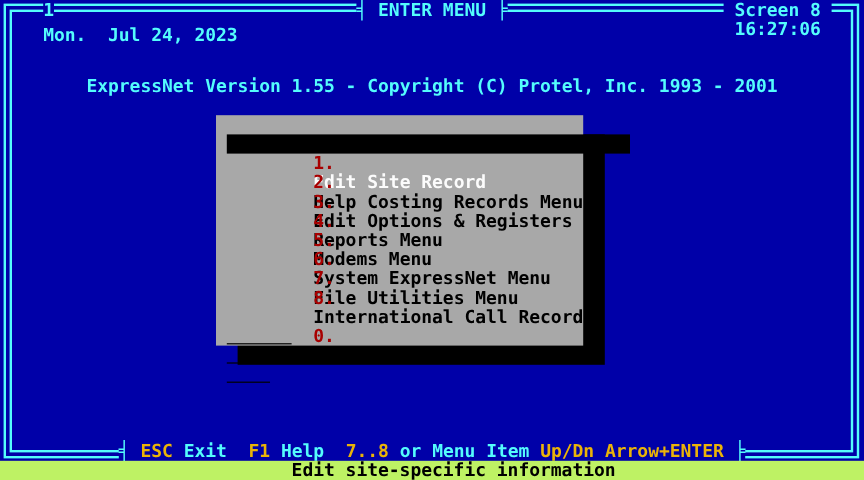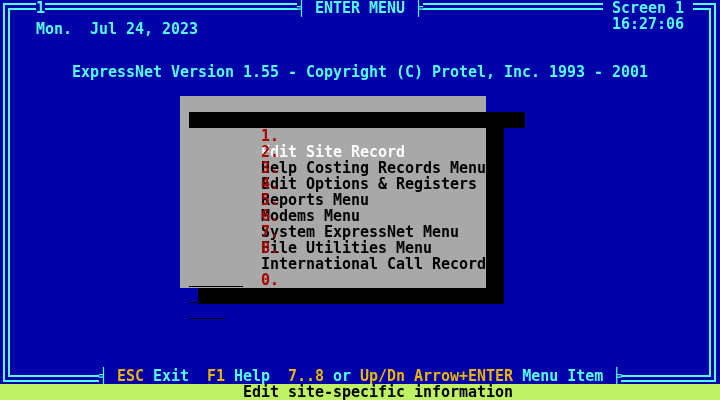--- a/index.html
+++ b/index.html
@@ -53,21 +53,21 @@
   <div class="frame"></div>
 
   <span class="abs t cyan mask" style="left:36px;top:0;width:9px;text-align:center;">1</span>
 
   <div class="abs mask hline" style="left:297px;top:0;">
     <span class="t cyan g9">╡</span>
     <span class="t cyan g9">ENTER MENU</span>
     <span class="t cyan">╞</span>
   </div>
 
-  <span class="abs t cyan mask" style="left:603px;top:0;padding:0 9px;">Screen 1</span>
+  <span class="abs t cyan mask" style="left:603px;top:0;padding:0 9px;">Screen 8</span>
 
   <span class="abs t cyan" style="left:36px;top:21px;">Mon.  Jul 24, 2023</span>
   <span class="abs t cyan" style="left:612px;top:16px;">16:27:06</span>
 
   <span class="abs t cyan" style="left:72px;top:64px;">ExpressNet Version 1.55 - Copyright (C) Protel, Inc. 1993 - 2001</span>
 
   <div class="menu-box">
     <div class="menu-item selected" style="top:16px;">
       <span class="num t">1.</span>
       <span class="label t">Edit Site Record</span>
@@ -107,22 +107,22 @@
   </div>
 
   <div class="keys">
     <span class="t cyan g9">╡</span>
     <span class="t white g9">ESC</span>
     <span class="t cyan g18">Exit</span>
     <span class="t white g9">F1</span>
     <span class="t cyan g18">Help</span>
     <span class="t white g9">7..8</span>
     <span class="t cyan g9">or</span>
+    <span class="t cyan g9">Menu Item</span>
     <span class="t white g9">Up/Dn Arrow+ENTER</span>
-    <span class="t cyan g9">Menu Item</span>
     <span class="t cyan">╞</span>
   </div>
 
   <div class="status-bar">
     <span class="status-text t">Edit site-specific information</span>
   </div>
 
 </div>
 
 </body></html>

